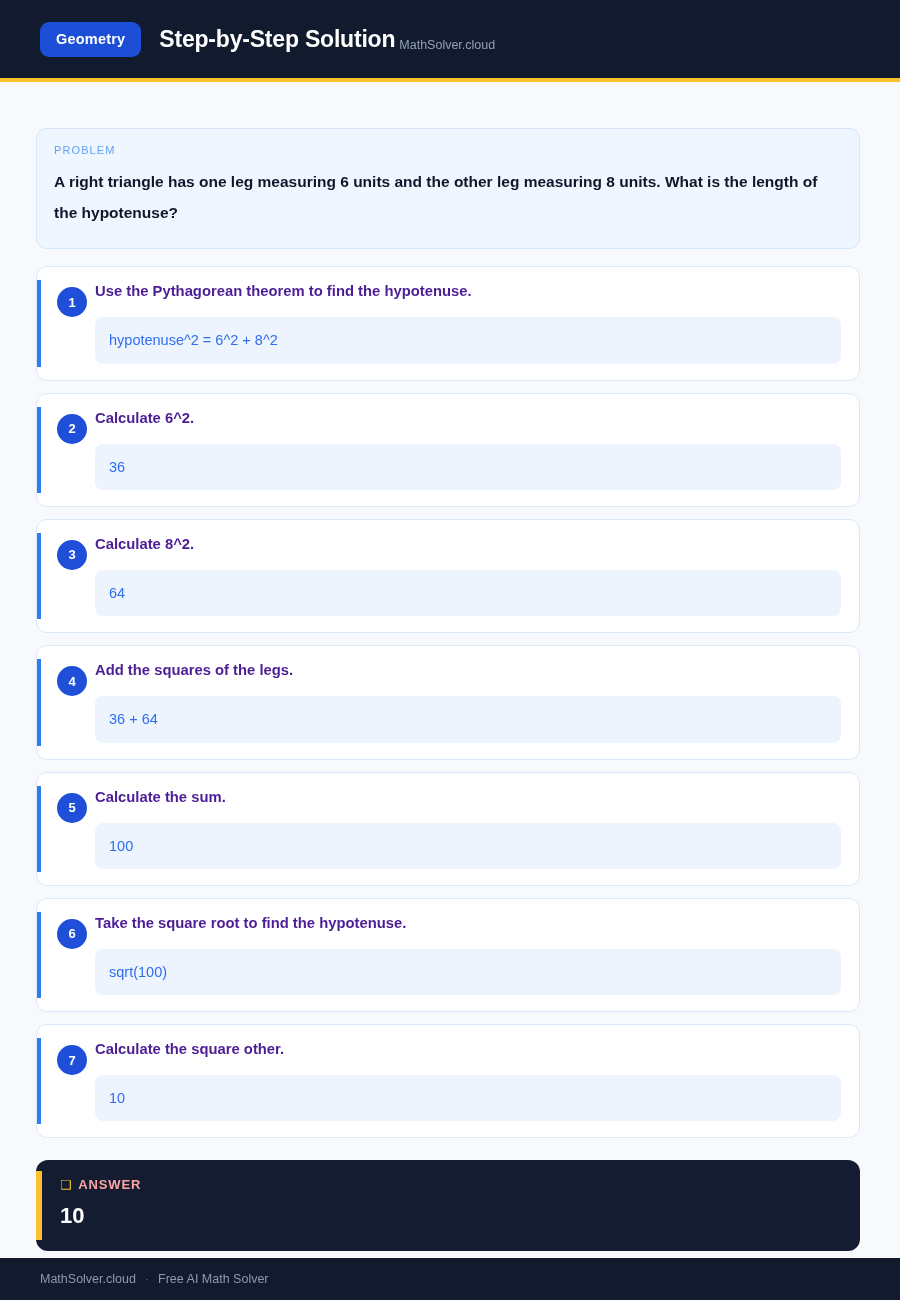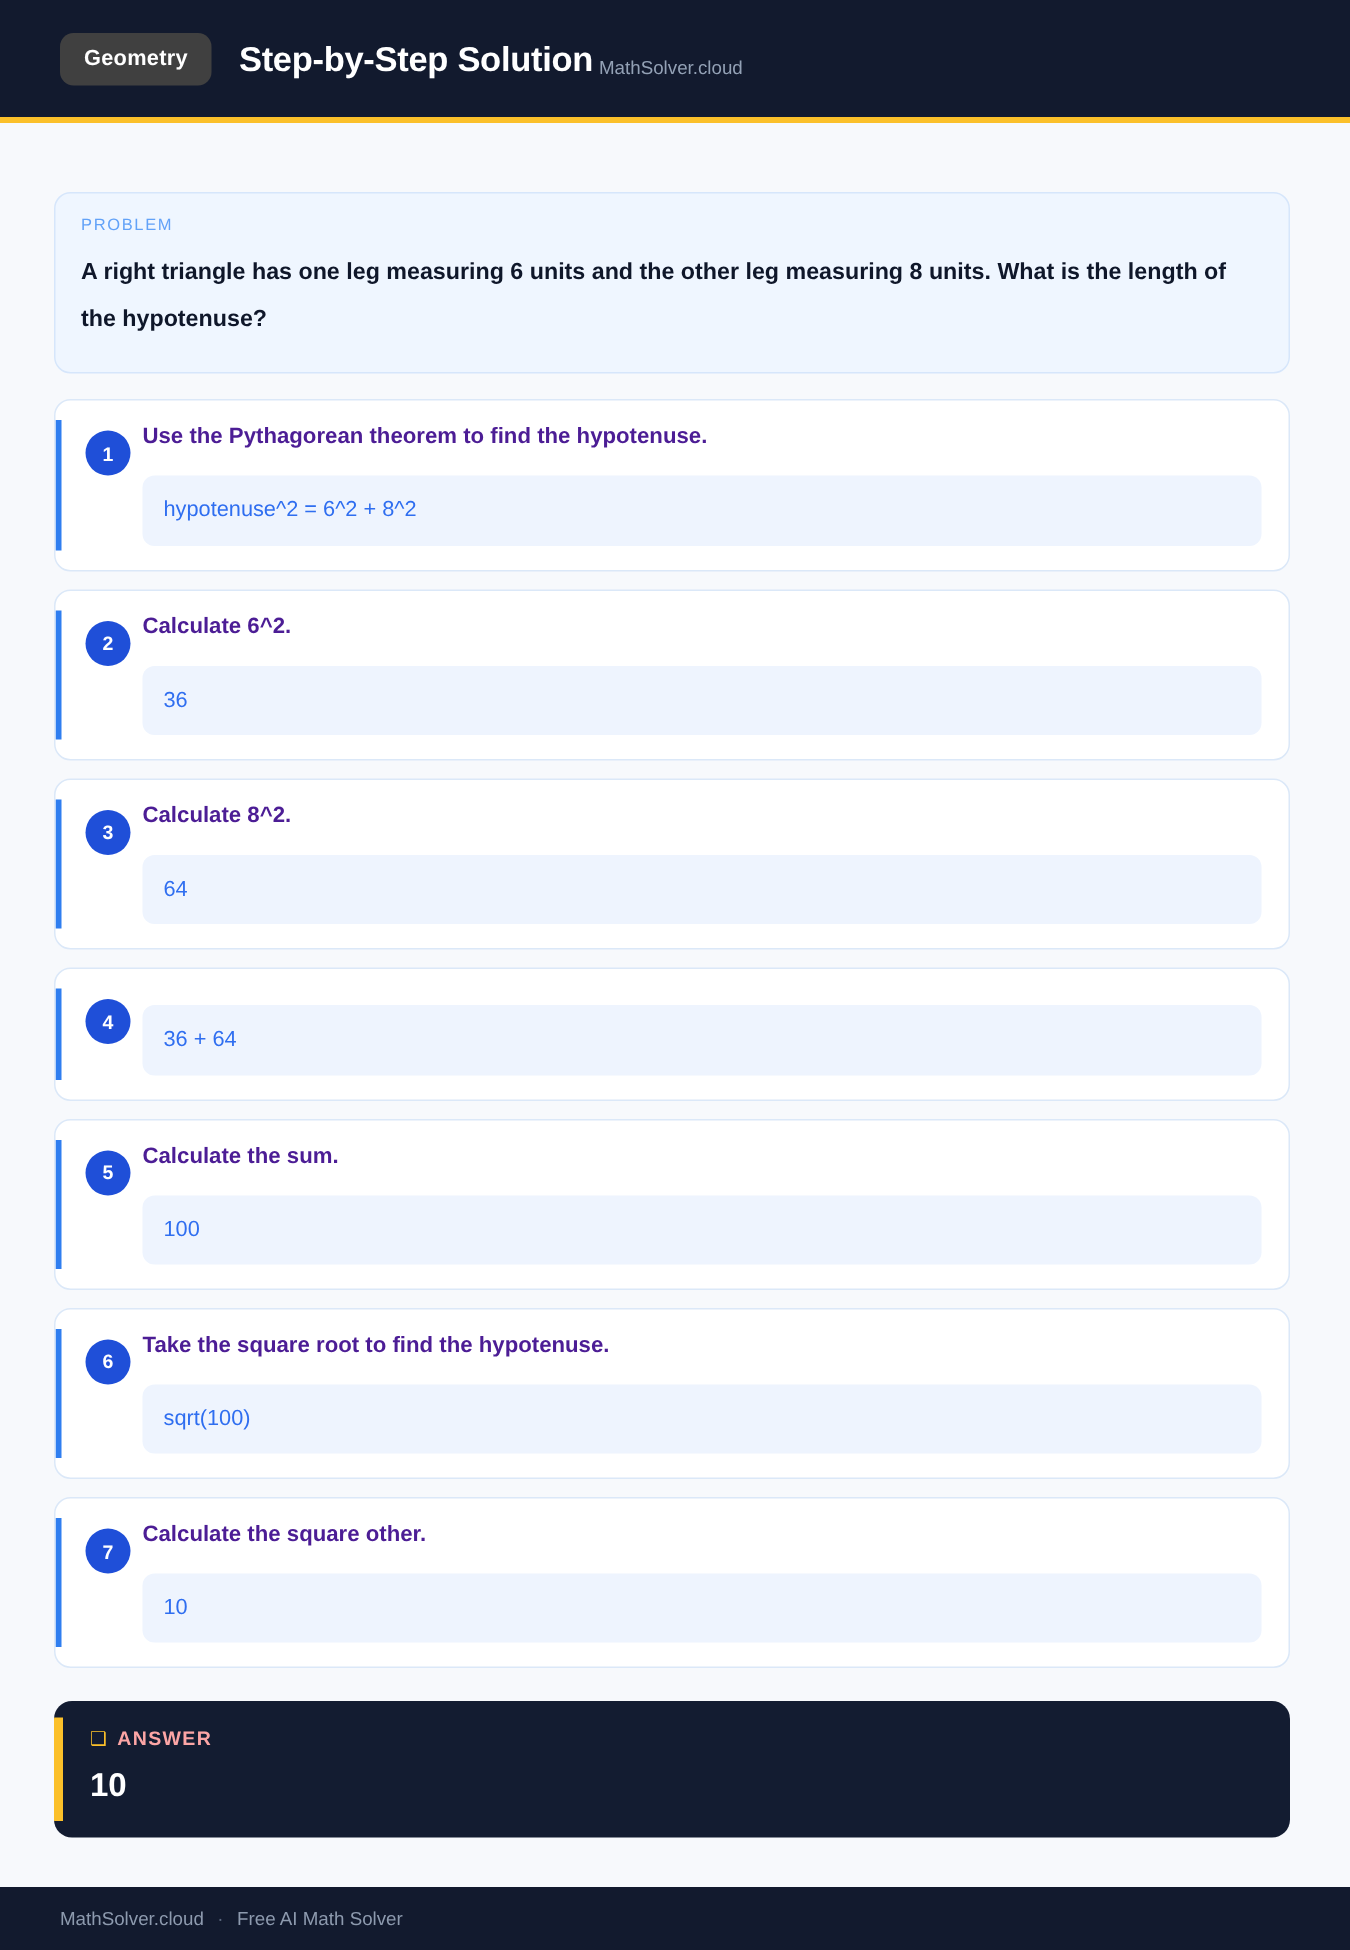--- a/index.html
+++ b/index.html
@@ -16,21 +16,21 @@
   
   .header {
     background: #121a2e;
     height: 78px;
     padding: 0 40px;
     display: flex;
     align-items: center;
     gap: 18px;
   }
   .subject-badge {
-    background: #404040;
+    background: #1d4ed8;
     color: #ffffff;
     font-size: 14.5px;
     font-weight: bold;
     padding: 9px 16px 10px 16px;
     border-radius: 9px;
     letter-spacing: 0.2px;
     white-space: nowrap;
   }
   .header-titles { display: flex; flex-direction: row; gap: 4px; align-items: flex-end; }
   .header-title {
@@ -232,20 +232,21 @@
   <div class="step-card">
     <div class="step-accent"></div>
     <div class="step-badge">3</div>
     <div class="step-title">Calculate 8^2.</div>
     <div class="step-formula">64</div>
   </div>
 
   <div class="step-card">
     <div class="step-accent"></div>
     <div class="step-badge">4</div>
+    <div class="step-title">Add the squares of the legs.</div>
     <div class="step-formula">36 + 64</div>
   </div>
 
   <div class="step-card">
     <div class="step-accent"></div>
     <div class="step-badge">5</div>
     <div class="step-title">Calculate the sum.</div>
     <div class="step-formula">100</div>
   </div>
 

